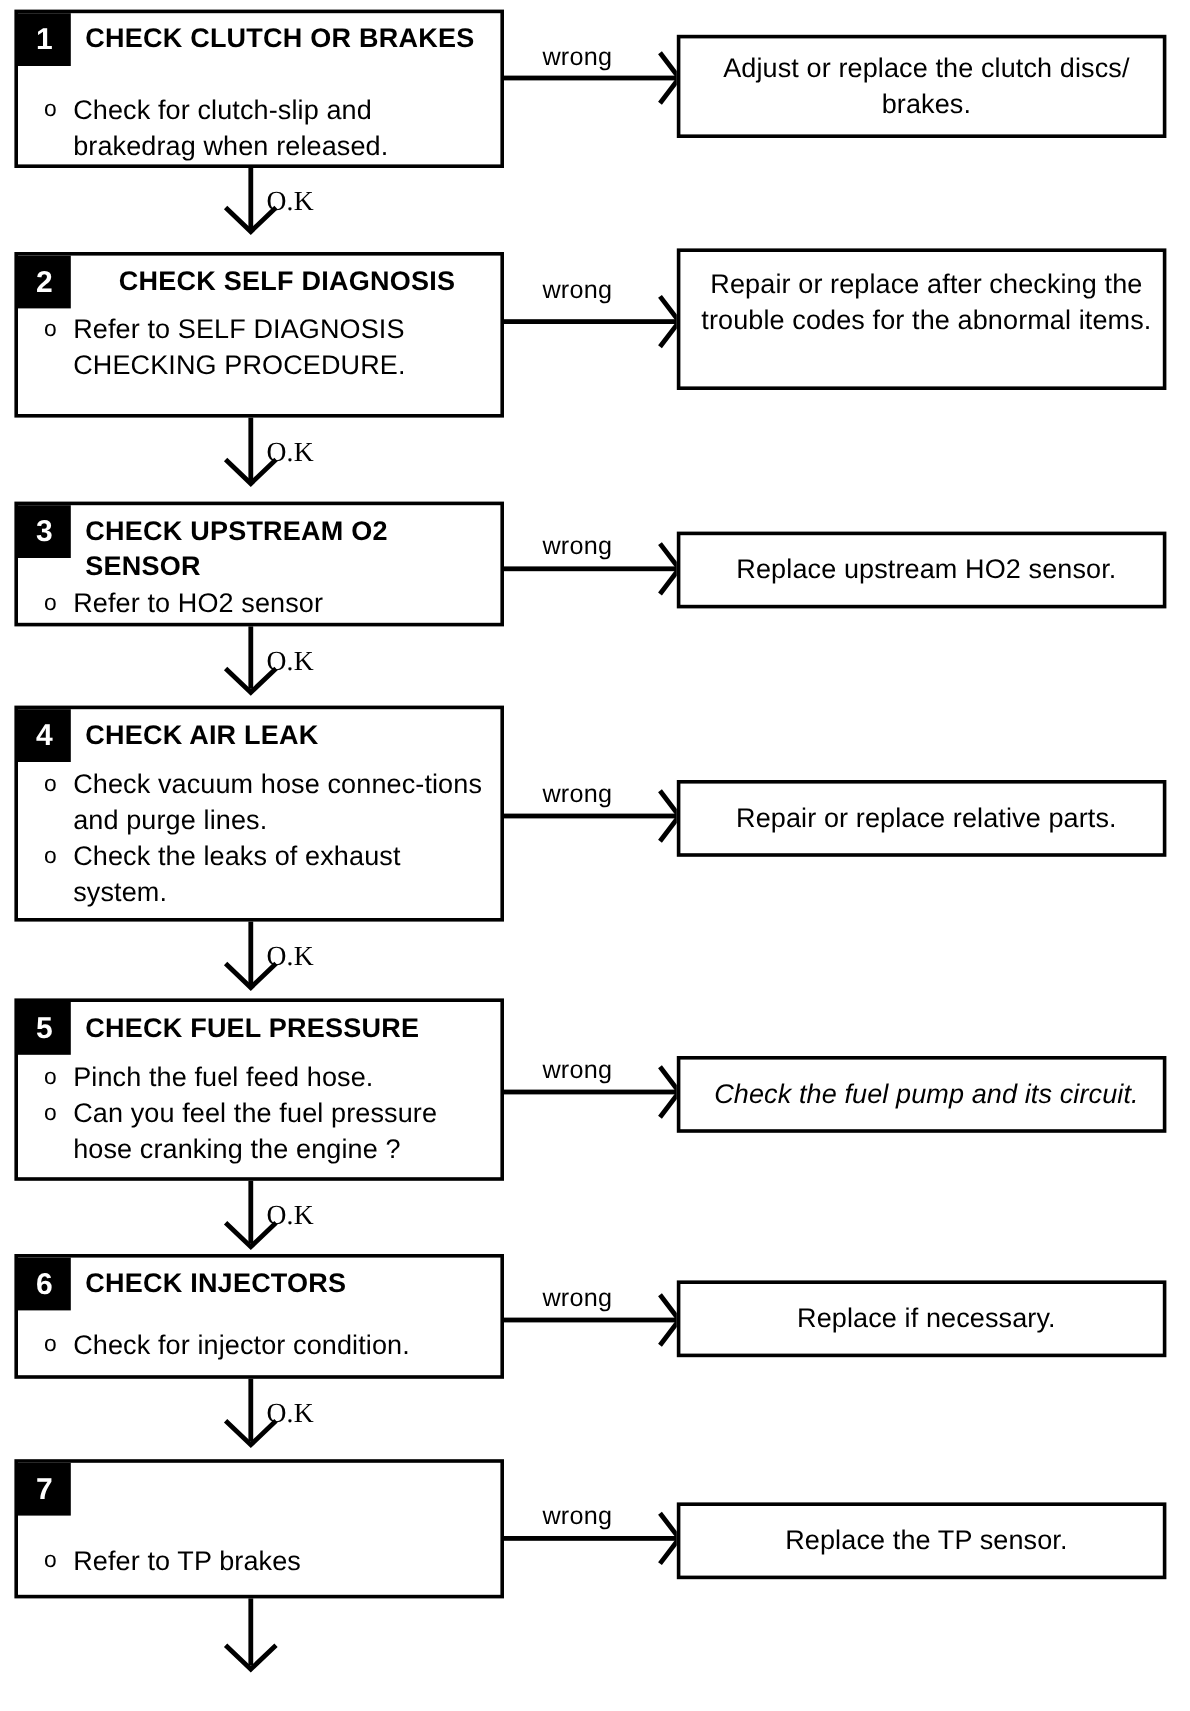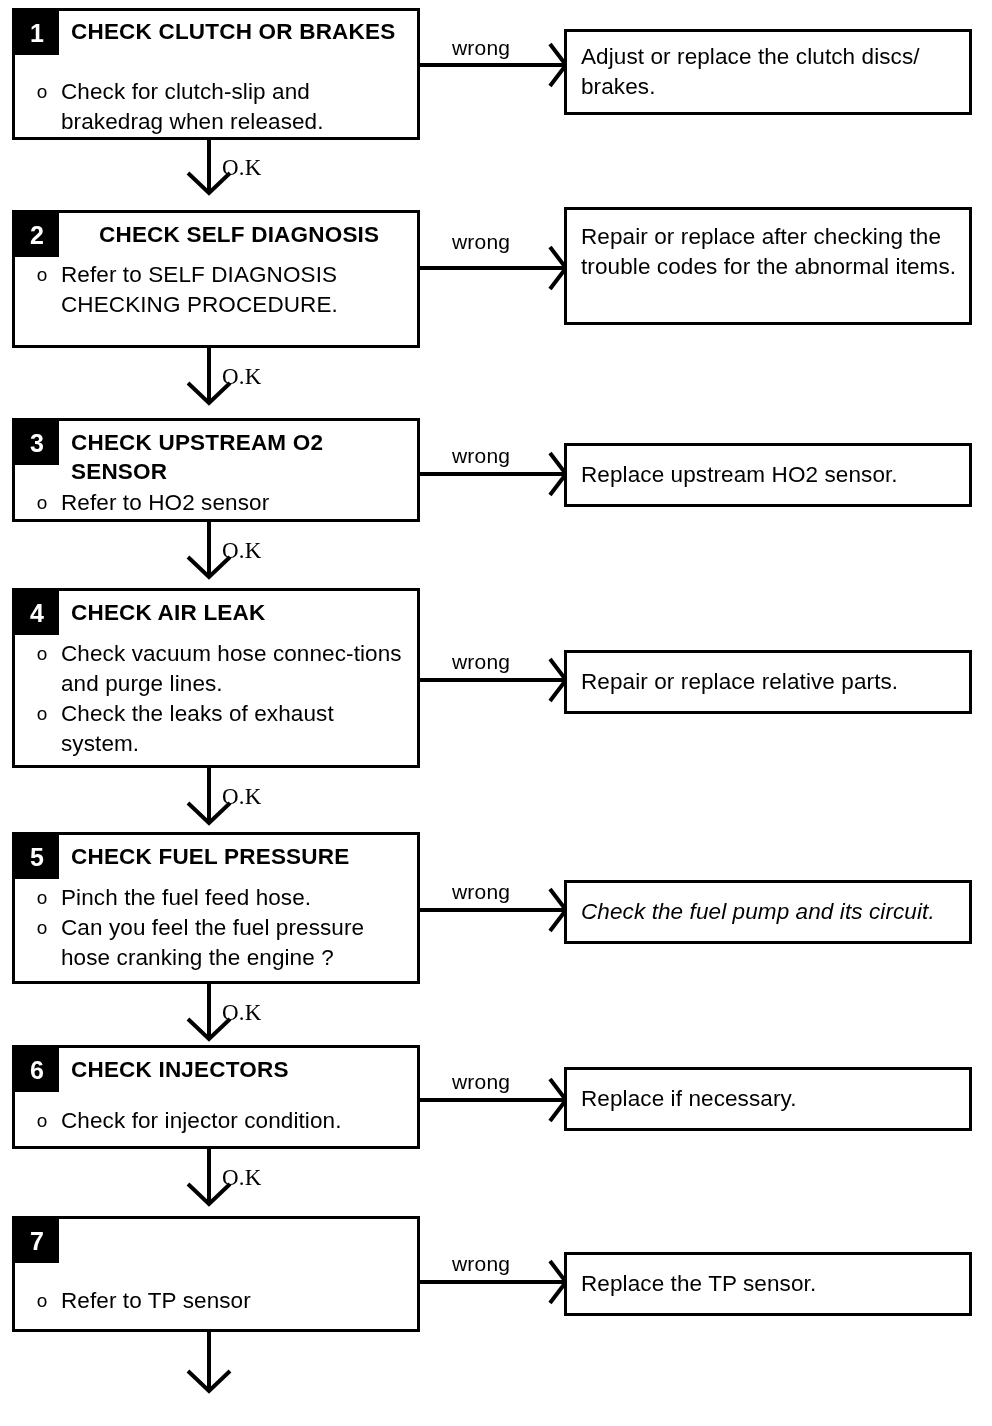--- a/index.html
+++ b/index.html
@@ -78,20 +78,21 @@
     border: 3px solid #000;
     background: #fff;
   }
   .action-text {
     position: absolute;
     left: 14px;
     right: 6px;
     font-size: 22.5px;
     line-height: 30px;
     letter-spacing: 0.1px;
+    text-align: center;
   }
 
   
   .hline {
     position: absolute;
     height: 4px;
     background: #000;
   }
   .vline {
     position: absolute;
@@ -283,21 +284,21 @@
   <svg class="arrow-svg" style="left:186px; top:1176px; width:46px; height:32px;" viewBox="0 0 46 32">
     <polyline points="2,8 23,28 44,8" fill="none" stroke="#000" stroke-width="4"></polyline>
   </svg>
   <div class="ok-label" style="left:222px; top:1165px;">O.K</div>
 
   <div class="check-box" style="left:12px; top:1216px; width:408px; height:116px;">
     <div class="check-num">7</div>
     <div class="check-items" style="top:67px;">
       <div class="check-item">
         <span class="bullet">o</span>
-        <span class="item-text">Refer to TP sensor</span>
+        <span class="item-text">Refer to TP brakes</span>
       </div>
     </div>
   </div>
   <div class="hline" style="left:420px; top:1280px; width:145px;"></div>
   <svg class="arrow-svg" style="left:536px; top:1259px; width:36px; height:46px;" viewBox="0 0 36 46">
     <polyline points="14,2 30,23 14,44" fill="none" stroke="#000" stroke-width="4"></polyline>
   </svg>
   <div class="edge-label" style="left:452px; top:1252px;">wrong</div>
   <div class="action-box" style="left:564px; top:1252px; width:408px; height:64px;">
     <div class="action-text" style="top:14px;">Replace the TP sensor.</div>

